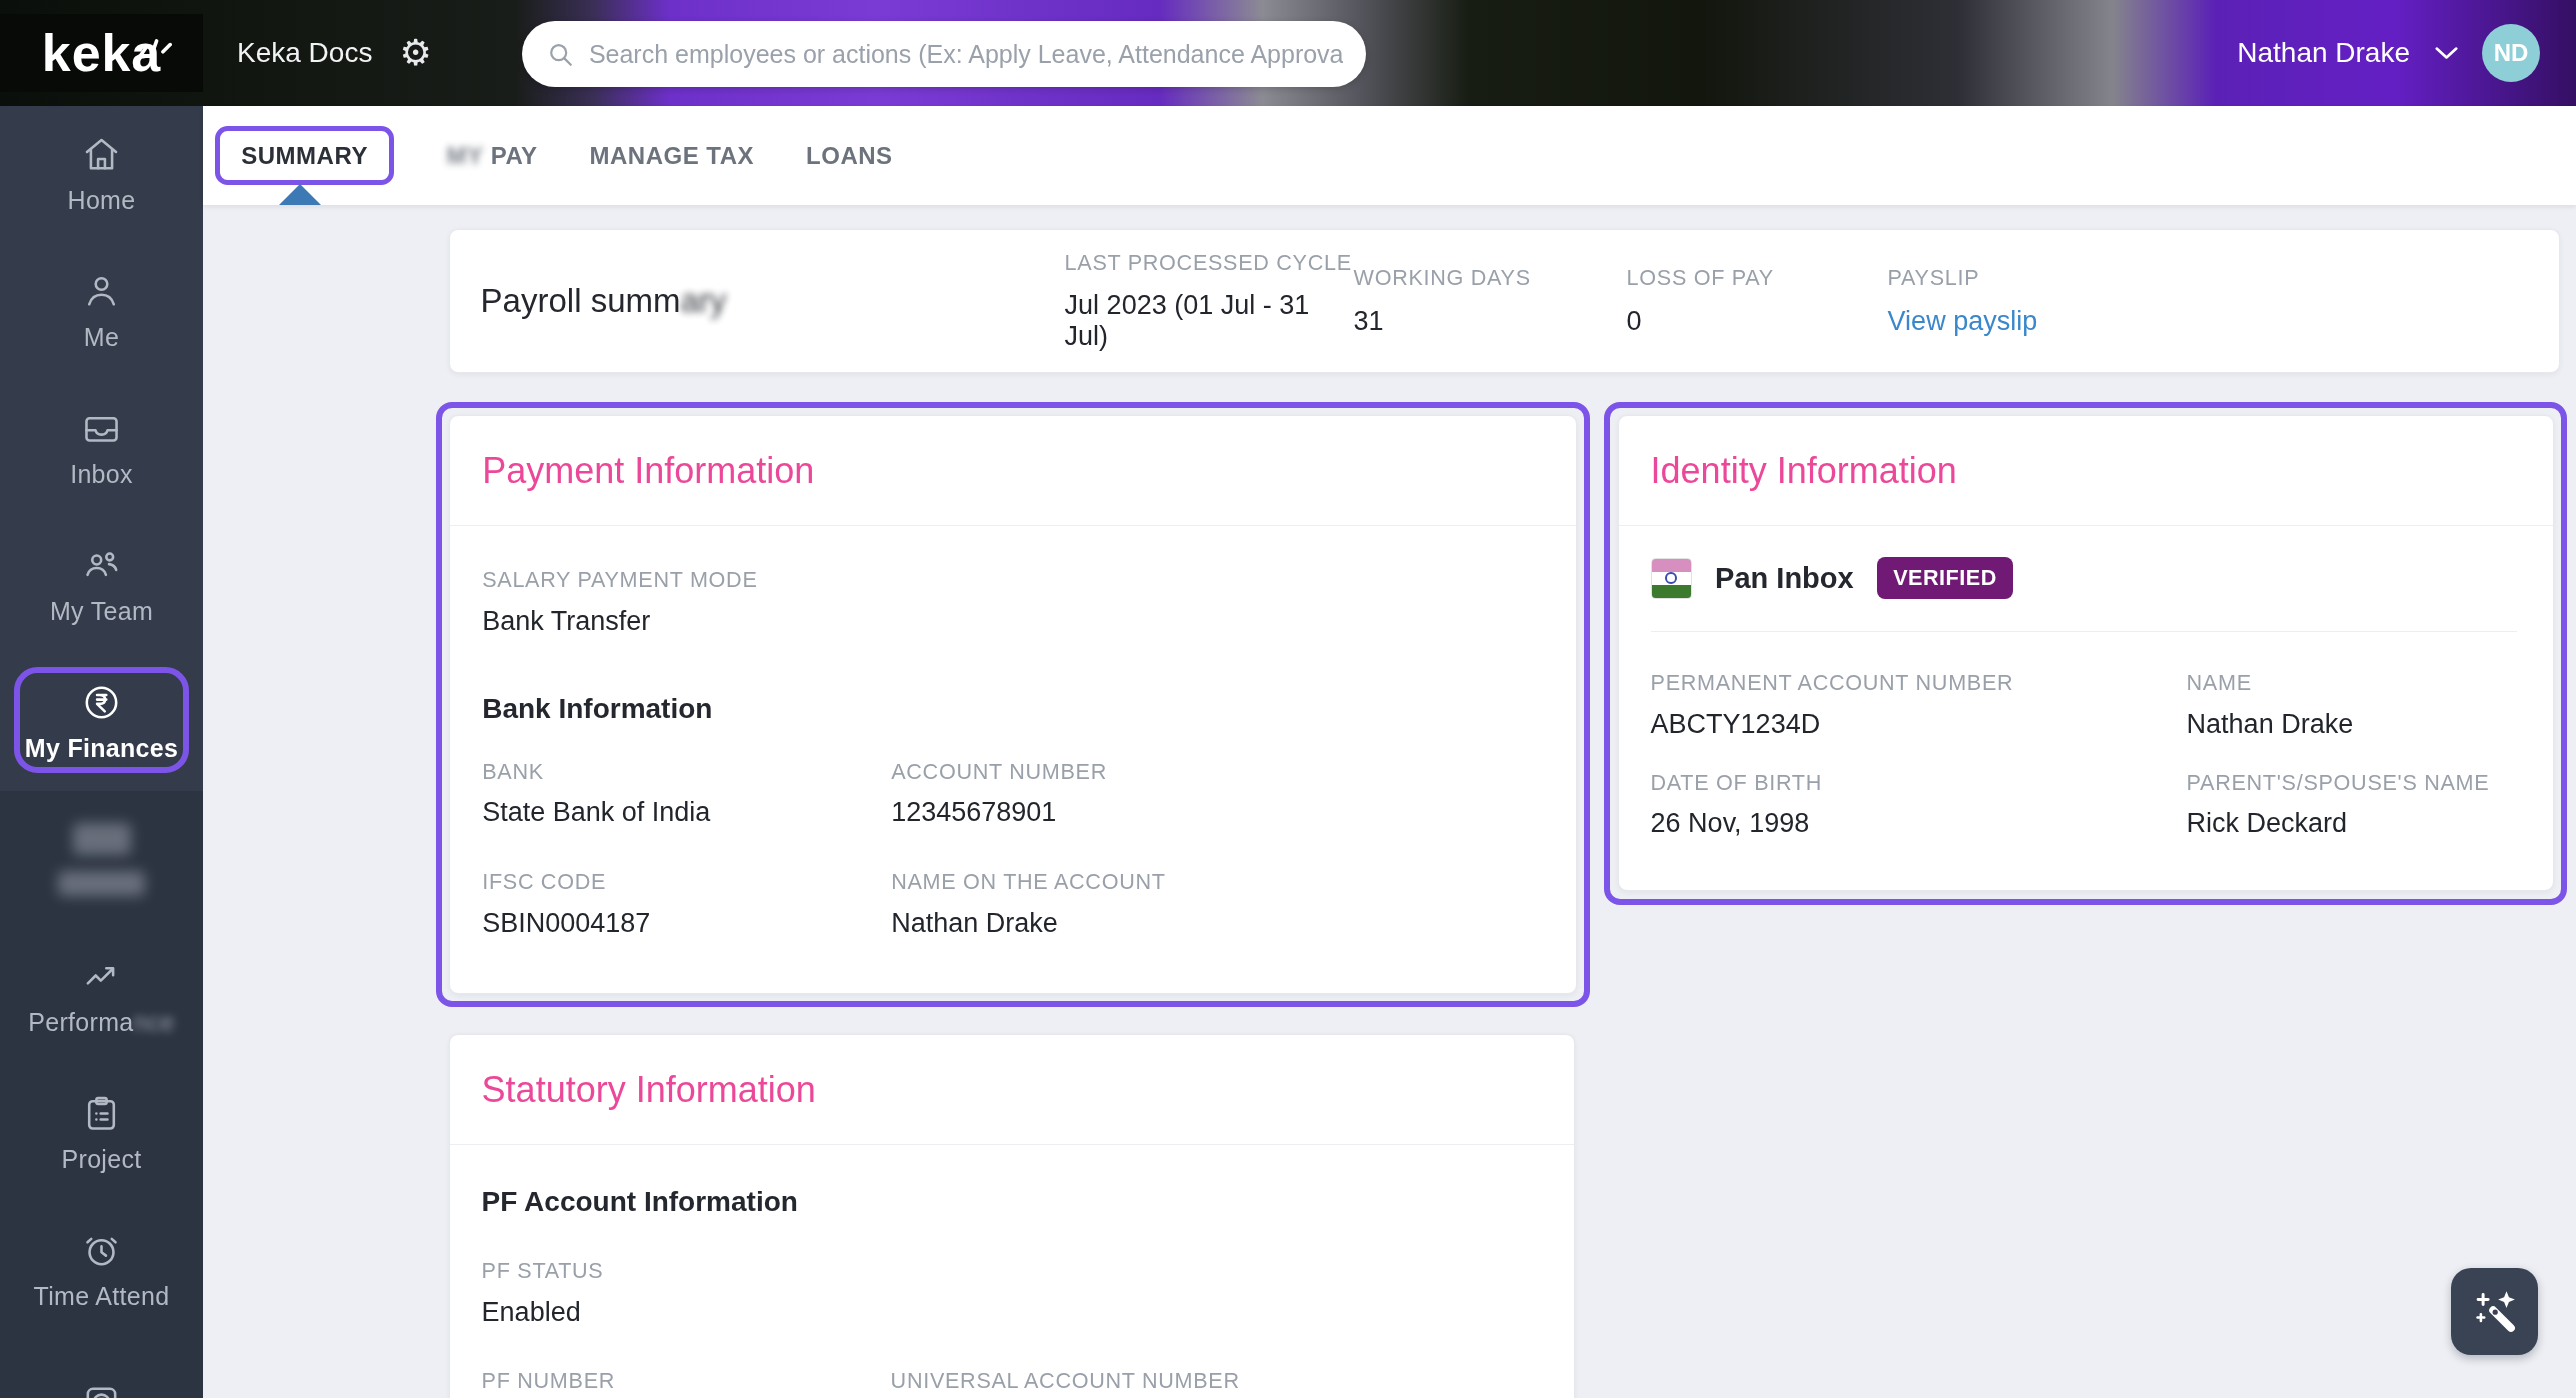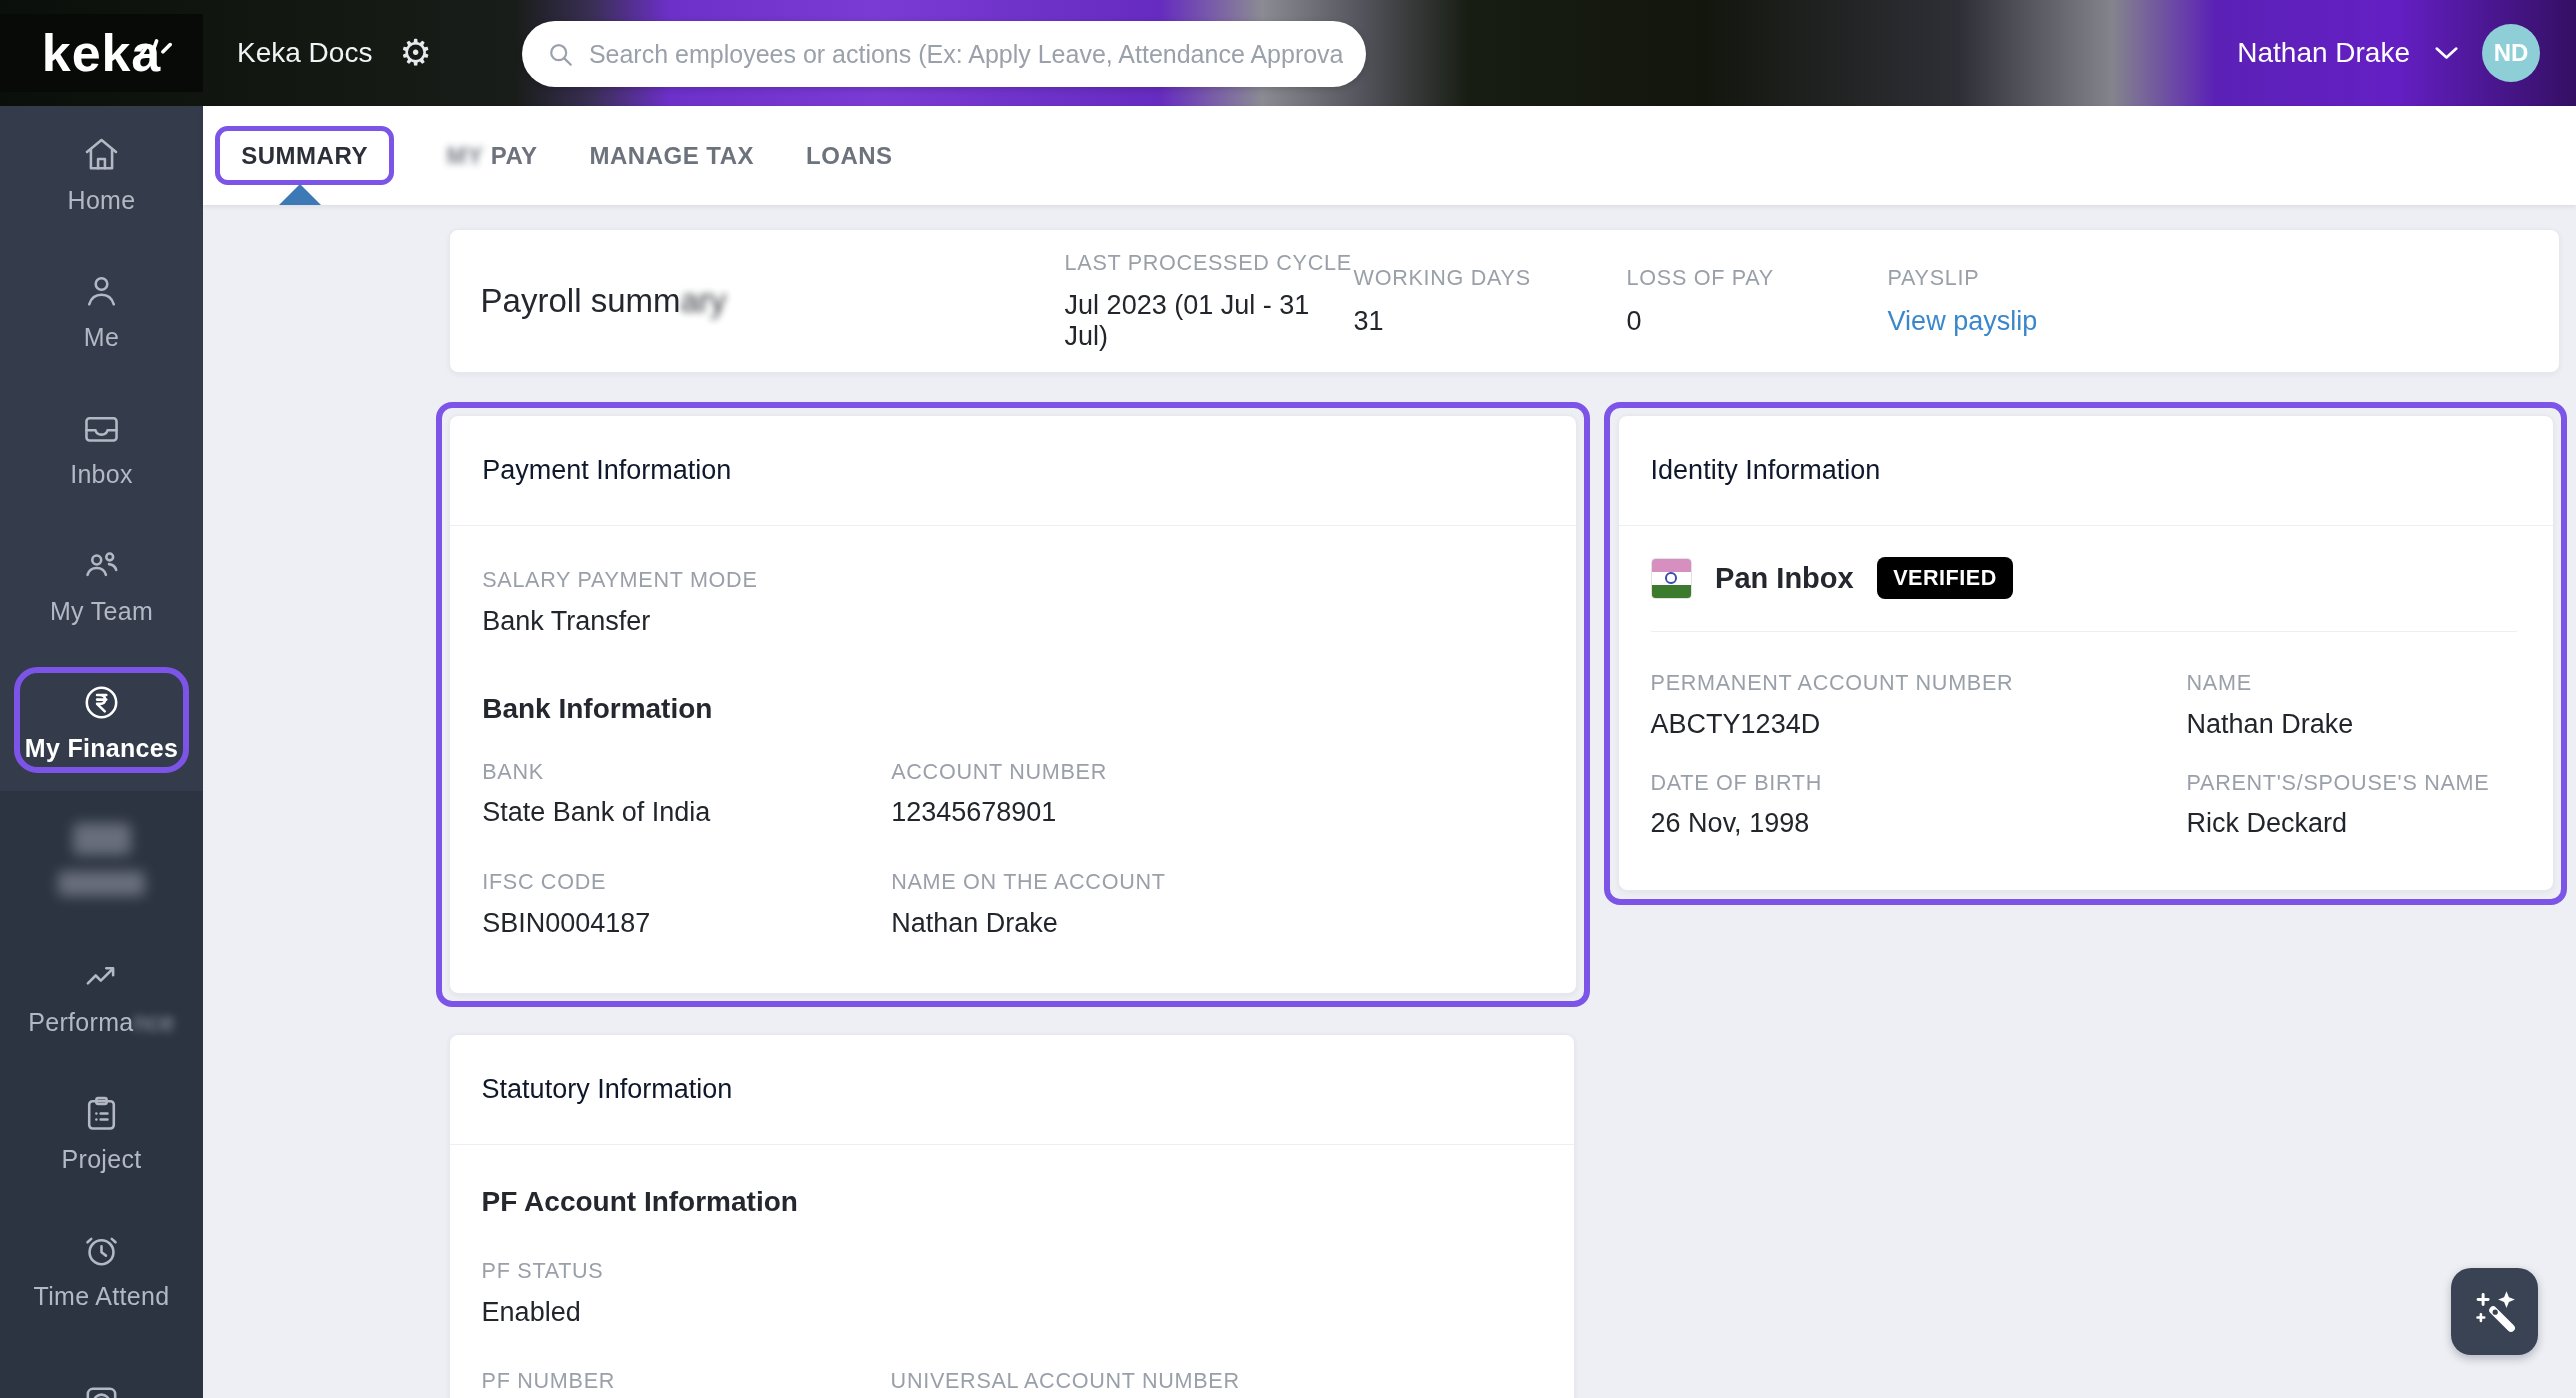--- a/index.html
+++ b/index.html
@@ -74,21 +74,21 @@
   .tab-triangle { position:absolute; left:76px; bottom:0; width:0; height:0;
     border-left:21px solid transparent; border-right:21px solid transparent;
     border-bottom:21px solid #3d7ab5; }
 
   .content { flex:1; background:#edeff4; padding:24px 9px 0 233px; overflow:hidden; }
 
   .card { background:#fff; border:0.9px solid #e6e8ec; border-radius:9px;
     box-shadow:0 1.8px 5.4px rgba(40,50,70,.06); }
   .card-header { height:110px; display:flex; align-items:center; padding:0 32px;
     border-bottom:1.8px solid #eceef1; }
-  .card-title { font-size:27px; color:#0f172a; }
+  .card-title { font-size:36px; color:#ec4899; }
   .anno { border:6.3px solid #7c55e8; border-radius:16px; padding:7.2px; }
 
   
   .payroll-card { margin:0 7.2px 0 12.6px; height:144px; display:flex;
     align-items:center; padding:0 31px; }
   .payroll-title { width:584px; font-size:33px; font-weight:500; color:#24272d; }
   .stat { display:flex; flex-direction:column; gap:14.4px; }
   .stat-1{width:289px;} .stat-2{width:273px;} .stat-3{width:261px;}
   .lbl { font-size:21.6px; color:#9aa0a9; letter-spacing:0.7px; }
   .val { font-size:27px; color:#22262c; }
@@ -109,21 +109,21 @@
   .id-body { padding:31px 36px 51px 32px; }
   .doc-row { display:flex; align-items:center; gap:23.5px; }
   .flag { width:41px; height:41px; border-radius:4.5px; overflow:hidden;
     display:flex; flex-direction:column; border:0.9px solid #e2e2e2; }
   .flag .f1 { flex:1; background:#d78fc0; }
   .flag .f2 { flex:1; background:#fff; display:flex; align-items:center; justify-content:center; }
   .flag .f2 span { width:11.7px; height:11.7px; border:2.7px solid #3c4bb0; border-radius:50%;
     display:block; }
   .flag .f3 { flex:1; background:#3c7a2e; }
   .doc-name { font-size:29px; font-weight:bold; color:#24272d; }
-  .badge { background:#000000; color:#fff; font-size:21.6px; font-weight:bold;
+  .badge { background:#701a75; color:#fff; font-size:21.6px; font-weight:bold;
     letter-spacing:0.5px; padding:8px 16px; border-radius:8px; }
   .sub-divider { border:none; border-top:1.8px solid #eceef1; margin:32px 0 38px 0; }
   .idgrid { display:grid; grid-template-columns:536px 1fr; row-gap:30px; }
 
   
   .statutory { margin:27px 15.3px 0 12.6px; height:505px; }
   .stat-body { padding:41px 32px; }
   .sgrid { display:grid; grid-template-columns:409px 1fr; row-gap:41px; margin-top:40px; }
 
   

